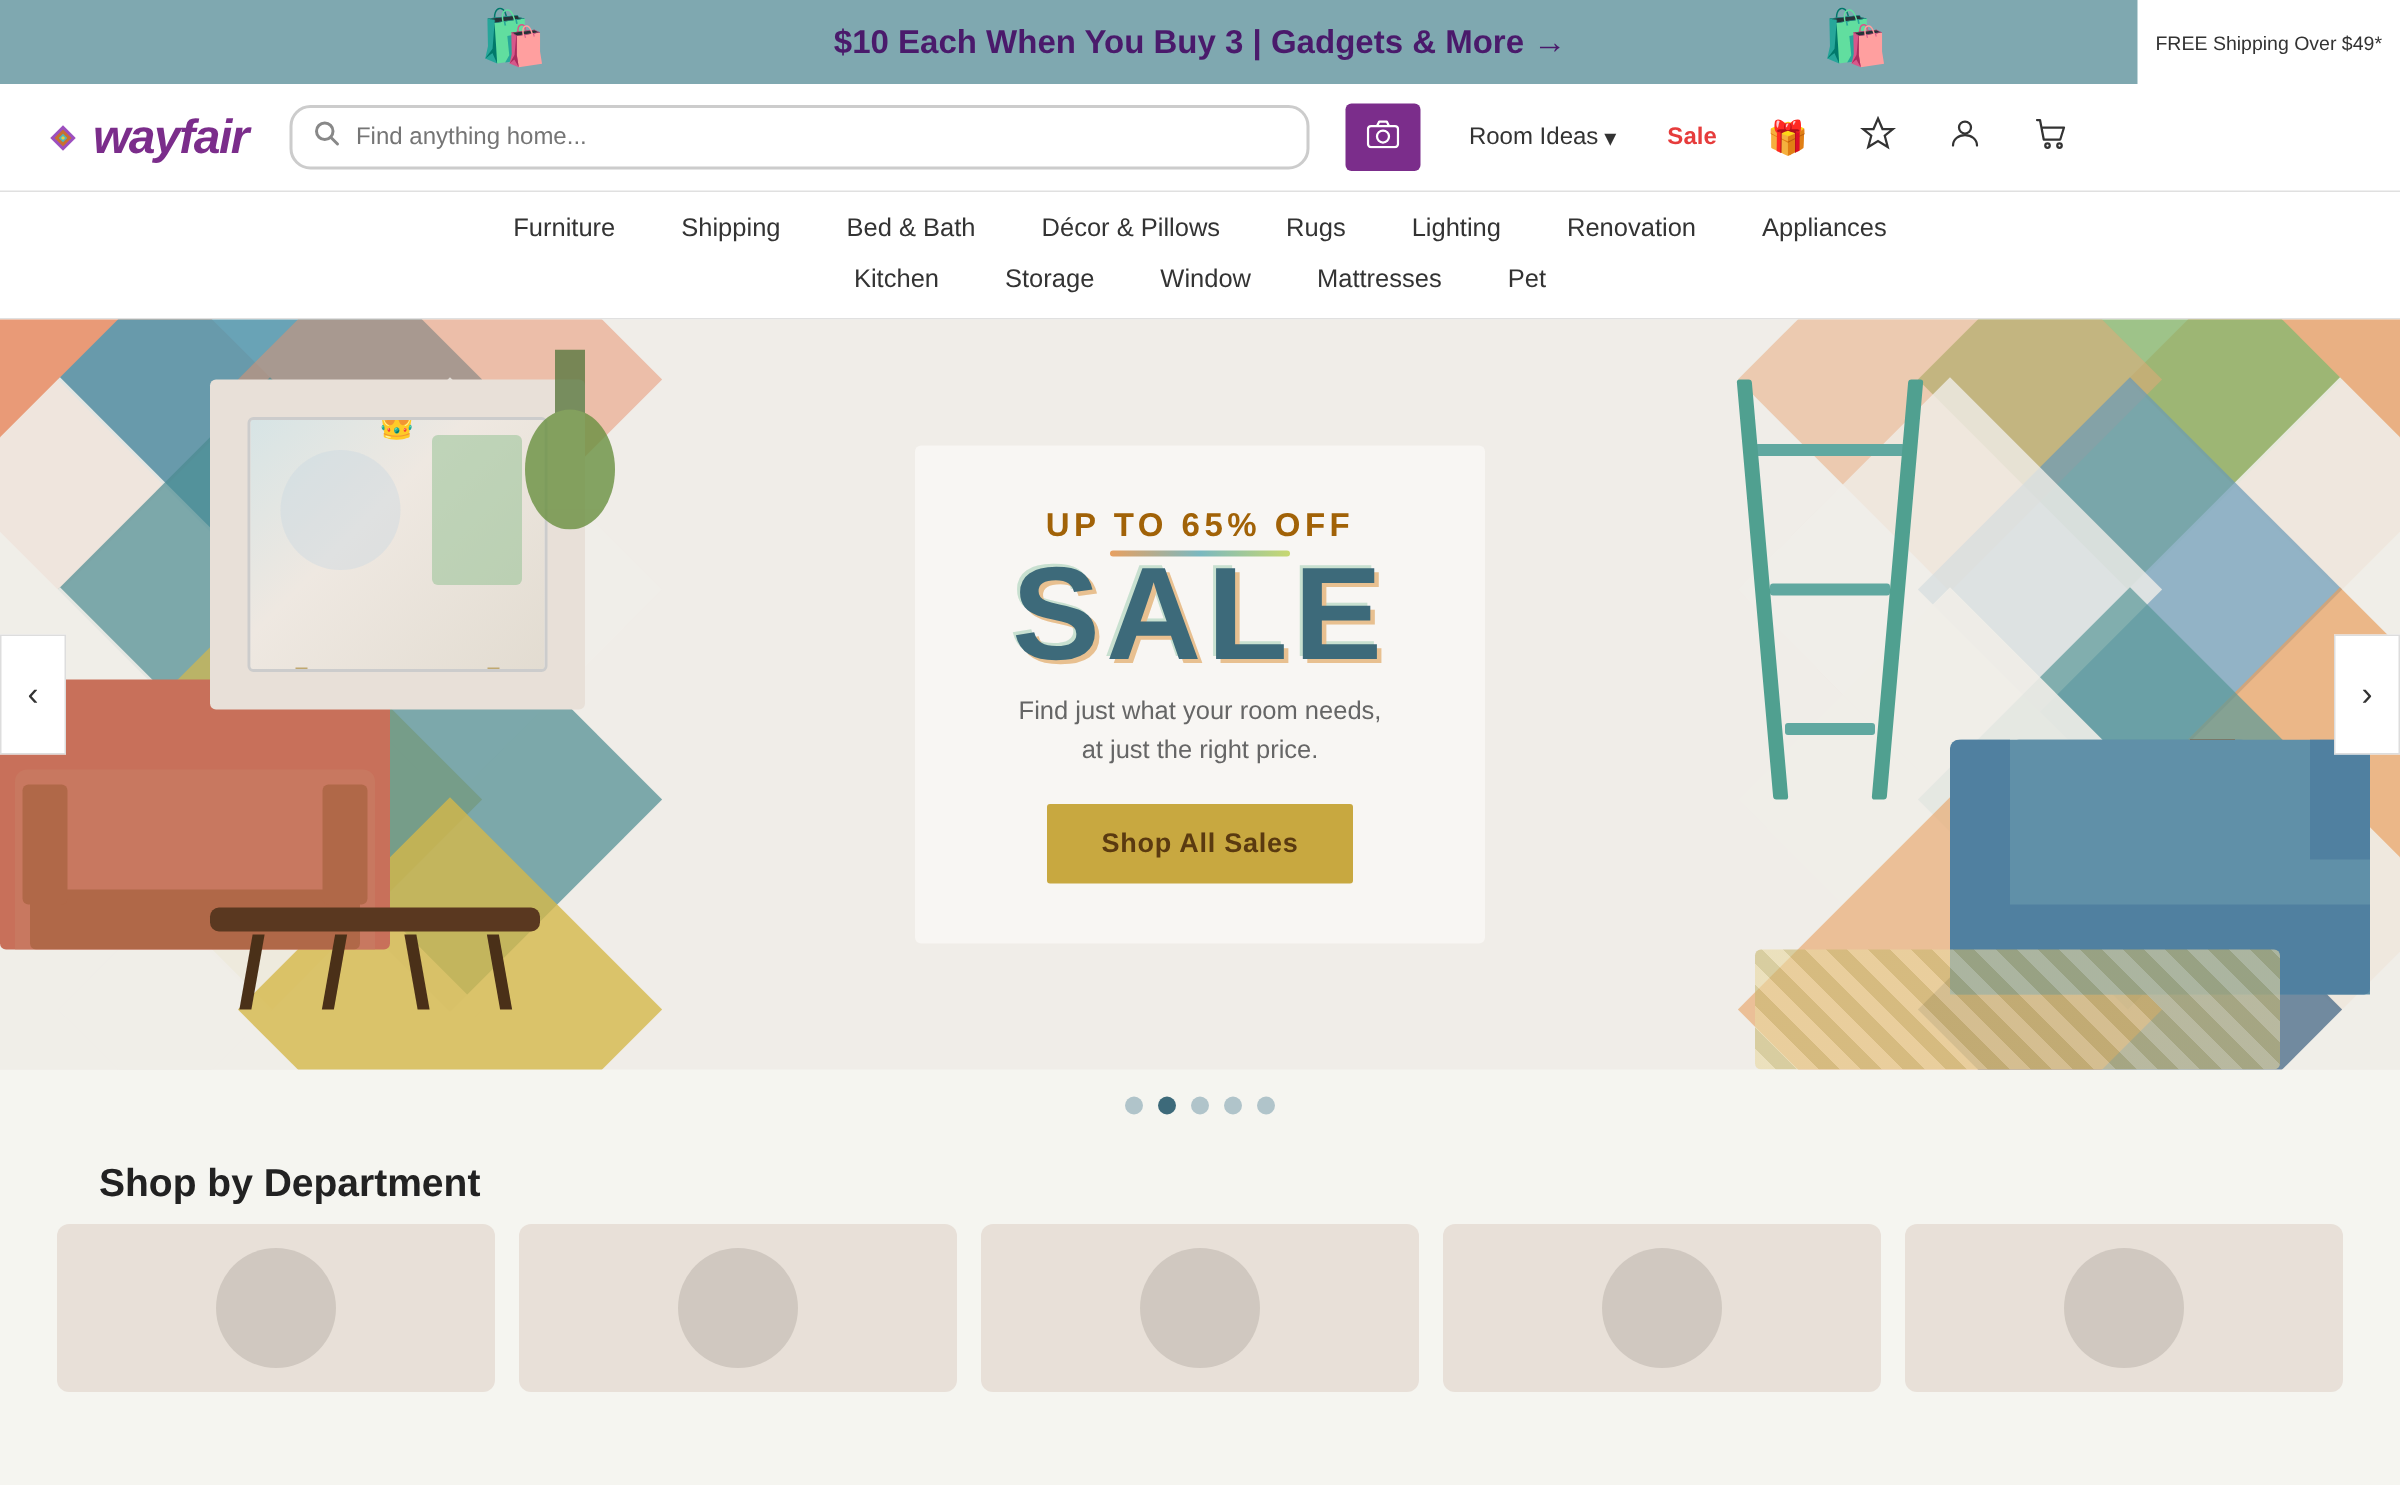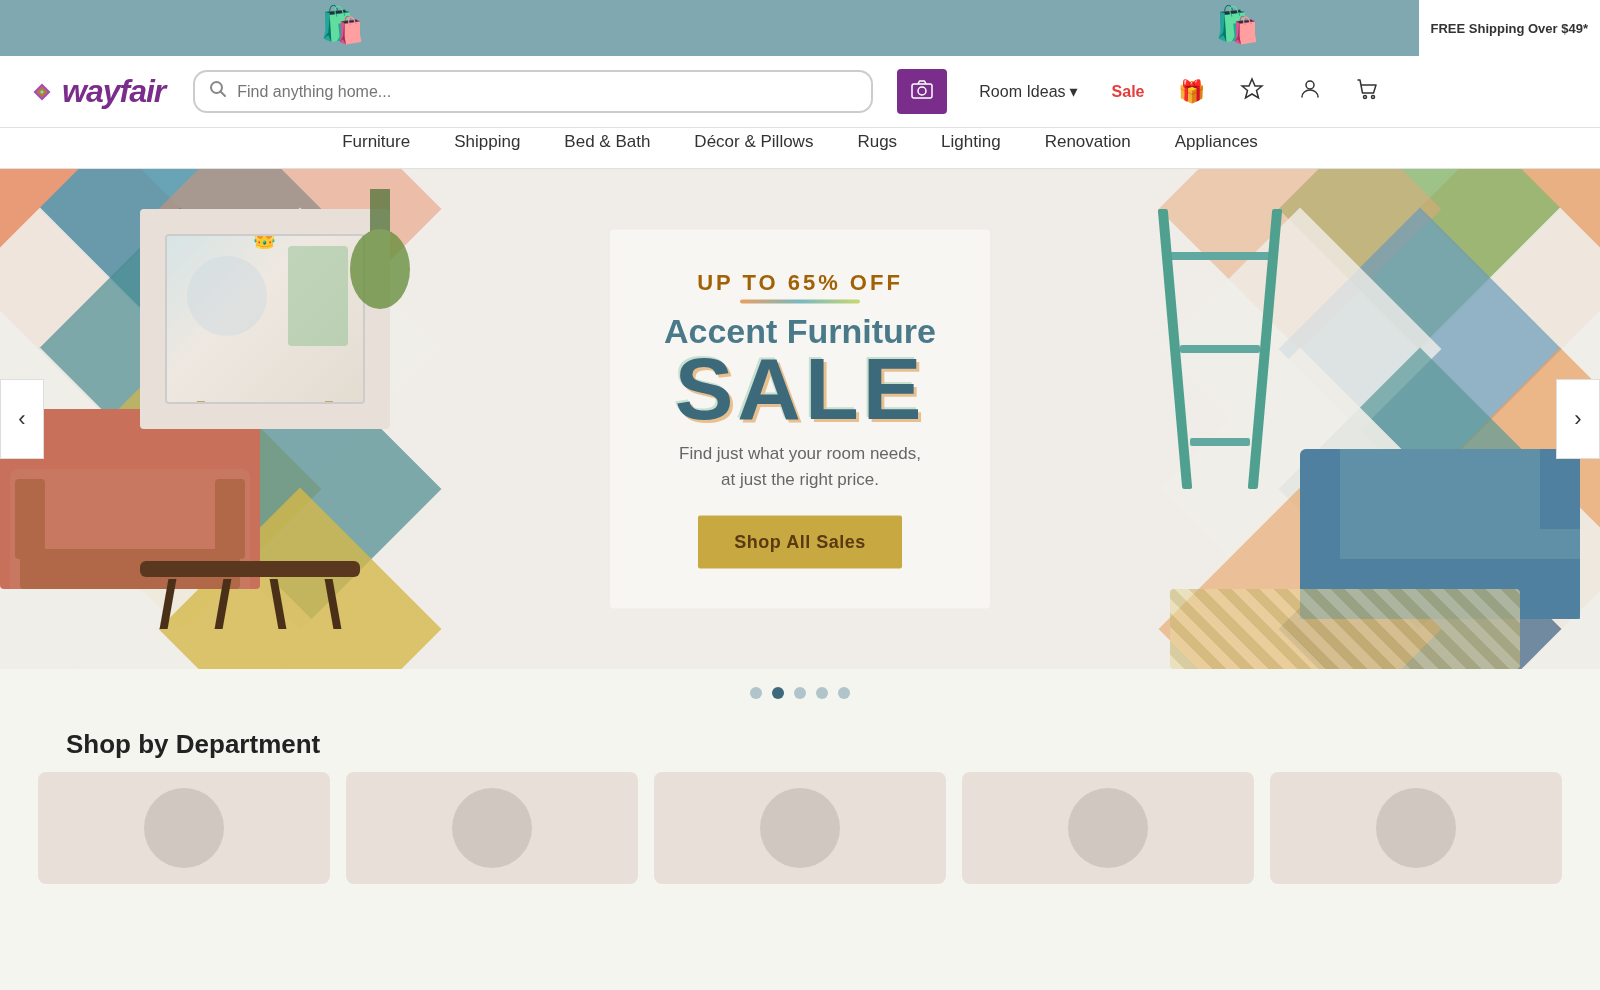--- a/index.html
+++ b/index.html
@@ -33,21 +33,21 @@
       color: #4a1a6b;
       text-align: center;
     }
     .free-shipping-badge {
       position: absolute;
       right: 0;
       top: 0;
       background: white;
       padding: 6px 12px;
       font-size: 13px;
-      font-weight: bold;
+      font-weight: normal;
       color: #333;
       height: 100%;
       display: flex;
       align-items: center;
     }
 
     
     .header {
       background: white;
       display: flex;
@@ -307,20 +307,21 @@
       position: absolute;
       inset: 0;
       overflow: hidden;
     }
   </style>
 </head>
 <body>
 
 <div class="top-banner">
   <span class="top-banner-bag-left">🛍️</span>
+  <span class="top-banner-text">$10 Each When You Buy 3 | Gadgets &amp; More →</span>
   <span class="top-banner-bag-right">🛍️</span>
   <div class="free-shipping-badge">
     <span>FREE Shipping Over $49*</span>
   </div>
 </div>
 
 <div class="header">
   <a class="logo" href="#">
     <svg class="logo-diamond" viewBox="0 0 24 24" width="28" height="28">
       <rect x="6" y="6" width="12" height="12" fill="#9c4fbf" transform="rotate(45 12 12)"></rect>
@@ -378,20 +379,27 @@
   <div class="nav-row">
     <span class="nav-item">Furniture</span>
     <span class="nav-item">Shipping</span>
     <span class="nav-item">Bed &amp; Bath</span>
     <span class="nav-item">Décor &amp; Pillows</span>
     <span class="nav-item">Rugs</span>
     <span class="nav-item">Lighting</span>
     <span class="nav-item">Renovation</span>
     <span class="nav-item">Appliances</span>
   </div>
+  <div class="nav-row">
+    <span class="nav-item">Kitchen</span>
+    <span class="nav-item">Storage</span>
+    <span class="nav-item">Window</span>
+    <span class="nav-item">Mattresses</span>
+    <span class="nav-item">Pet</span>
+  </div>
 </nav>
 
 <div class="hero-carousel">
 
   <div class="mosaic-container">
 
     <div style="position:absolute;left:-60px;top:-60px;width:200px;height:200px;background:#e8906a;transform:rotate(45deg);opacity:0.9;"></div>
     <div style="position:absolute;left:80px;top:-60px;width:200px;height:200px;background:#5a9ab0;transform:rotate(45deg);opacity:0.9;"></div>
     <div style="position:absolute;left:200px;top:-60px;width:200px;height:200px;background:#e8906a;transform:rotate(45deg);opacity:0.5;"></div>
     <div style="position:absolute;left:-60px;top:80px;width:200px;height:200px;background:#f0ede8;transform:rotate(45deg);opacity:0.9;"></div>
@@ -485,21 +493,20 @@
         <div style="position:absolute;top:0;right:0;width:40px;height:80px;background:#5080a0;border-radius:0 6px 0 0;"></div>
         <div style="position:absolute;bottom:0;left:0;right:0;height:60px;background:#5080a0;border-radius:0 0 4px 4px;"></div>
       </div>
     </div>
 
     <div style="position:absolute;right:80px;bottom:0;width:350px;height:80px;background:repeating-linear-gradient(45deg,#e8d8a0,#e8d8a0 10px,#c8b870 10px,#c8b870 20px);opacity:0.6;border-radius:4px;"></div>
   </div>
 
   <div class="hero-center">
     <div class="hero-discount">UP TO 65% OFF</div>
-    <div class="hero-title">Accent Furniture</div>
     <div class="hero-sale">SALE</div>
     <div class="hero-sub">Find just what your room needs,<br>at just the right price.</div>
     <button class="shop-all-btn">Shop All Sales</button>
   </div>
 
   <button class="carousel-arrow carousel-arrow-left">‹</button>
   <button class="carousel-arrow carousel-arrow-right">›</button>
 </div>
 
 <div class="carousel-dots">

